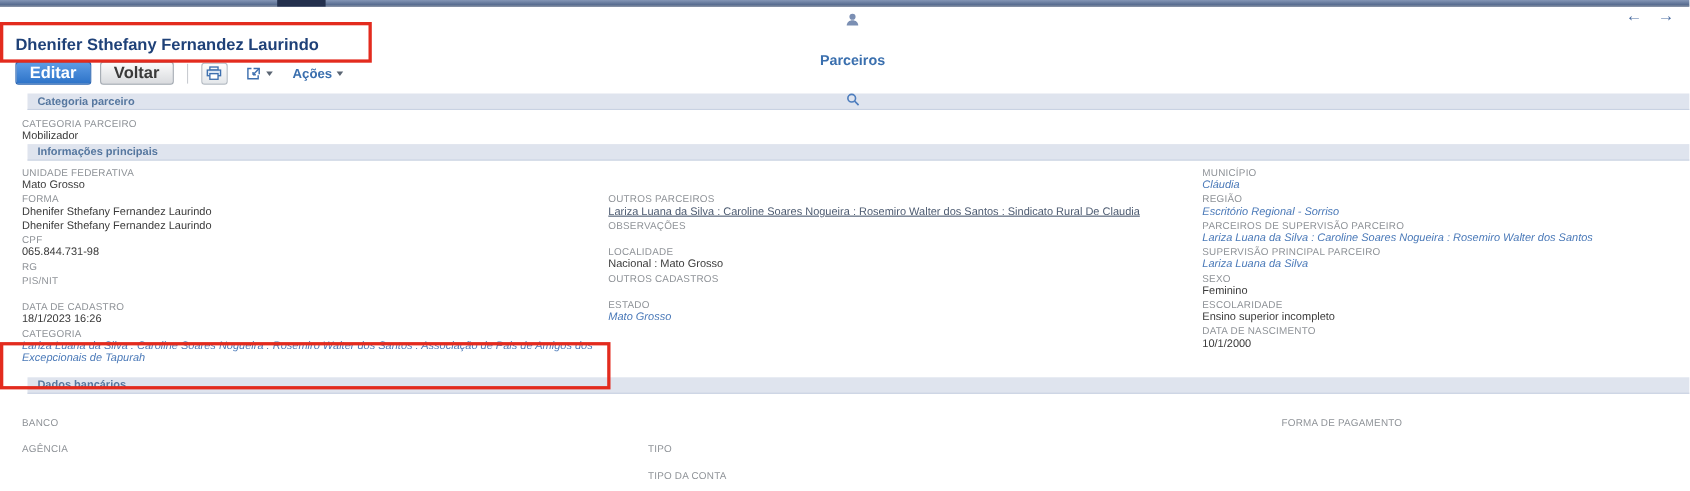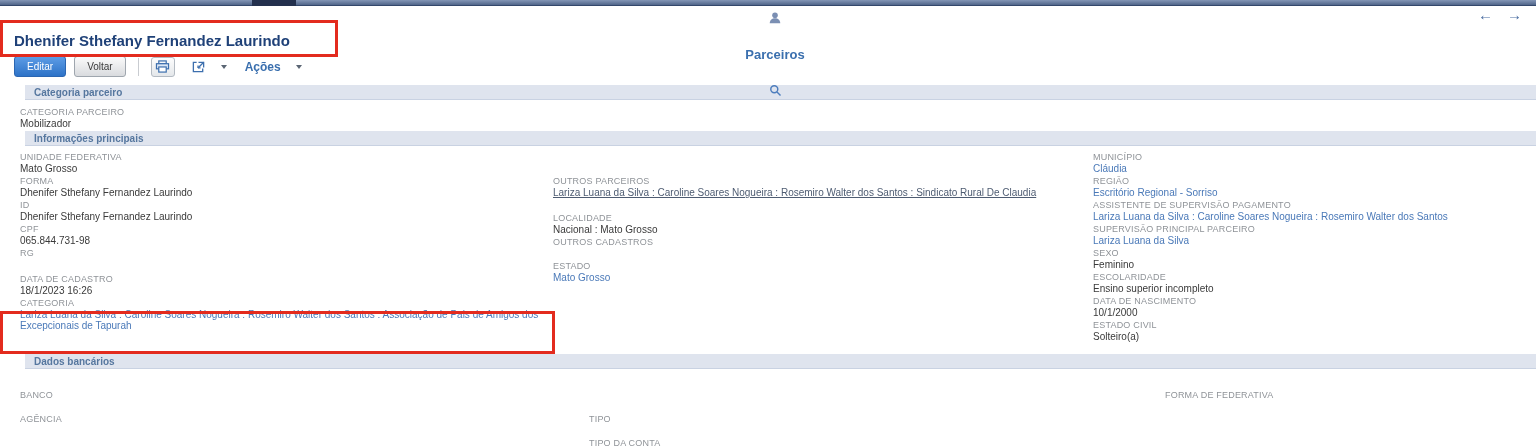--- a/index.html
+++ b/index.html
@@ -17,47 +17,47 @@
   .module-row { display:flex; align-items:center; gap:22px; height:18px; margin:5px 0 0 14px;flex-direction:column; }
   .module-title { color:#3a6fae; font-weight:bold; font-size:13px; }
   .record-title { color:#1f4178; font-weight:bold; font-size:15px; padding:3px 0 0 14px; height:22px; }
 
   
   .nav-arrows { position:absolute; top:7px; right:14px; display:flex; gap:14px; }
   .nav-arrow { color:#4d6fa3; font-size:15px; font-weight:bold; cursor:pointer; line-height:16px; }
 
   
   .toolbar { display:flex; align-items:center; gap:8px; margin:5px 0 0 14px; height:21px; }
-  .btn { font-size:10px; font-weight:normal; border-radius:3px; padding:3px 12px; line-height:13px; cursor:pointer; }
+  .btn { font-size:15px; font-weight:bold; border-radius:3px; padding:3px 12px; line-height:13px; cursor:pointer; }
   .btn-primary { background:linear-gradient(#5d9ce5,#2d73c8); border:1px solid #2b66b2; color:#ffffff; }
   .btn-secondary { background:linear-gradient(#fbfbfb,#d9dbde); border:1px solid #9fa6ae; color:#3a3a3a; }
   .sep { width:1px; height:18px; background:#c9ccd1; margin:0 4px; }
   .icon-btn { display:flex; align-items:center; justify-content:center; width:24px; height:20px;
     background:linear-gradient(#fdfdfd,#e4e7ea); border:1px solid #b3bac2; border-radius:3px; cursor:pointer; }
-  .tool-group { display:flex; align-items:center; gap:15px; cursor:pointer; padding:0 2px; }
+  .tool-group { display:flex; align-items:center; gap:4px; cursor:pointer; padding:0 2px; }
   .actions-label { color:#3a6fae; font-weight:bold; font-size:12px; }
   .caret { width:0; height:0; border-left:3.5px solid transparent; border-right:3.5px solid transparent; border-top:4px solid #5a6573; }
 
   
   #sections { margin-top:8px; }
   .section-bar { margin-left:25px; height:15px; background:#dfe4ee; border-bottom:1px solid #c9d2e2;
     display:flex; align-items:center; padding-left:9px; }
   .section-bar span { font-size:10px; font-weight:bold; color:#56779f; }
   .section-fields { display:flex; }
   .section-categoria-parceiro .section-fields { padding:7px 0 0 20px; }
   .section-informacoes-principais .section-fields { padding:6px 0 10px 20px; }
   .section-dados-bancarios .section-fields { padding:21px 0 4px 20px;gap:36px; }
   .col { display:block; }
   .col-left { width:533px; }
   .col-middle { width:540px;margin-top:24px; }
   .col-right { flex:1; }
   .field { margin-bottom:2px; }
   .field-label { font-size:9px; line-height:11px; color:#8f9398; letter-spacing:0.2px; }
   .field-value { font-size:10px; line-height:11px; color:#3a3a3a; min-height:11px; max-width:520px; }
-  .field-value.link { color:#4a79b8; cursor:pointer; }
+  .field-value.link { color:#4a79b8; cursor:pointer;font-style:italic; }
   .field-value.link-underline { color:#4e5c72; text-decoration:underline; cursor:pointer; }
 
   
   .annotation { position:absolute; border:3px solid #e32b1e; z-index:50; pointer-events:none; }
   .annotation-title { left:0; top:20px; width:338px; height:37px; }
   .annotation-parceiro { left:0; top:311px; width:555px; height:43px; }
 </style>
 </head>
 <body>
 
@@ -142,48 +142,49 @@
         <div class="col col-left">
           <div class="field">
             <div class="field-label">UNIDADE FEDERATIVA</div>
             <div class="field-value text">Mato Grosso</div>
           </div>
           <div class="field">
             <div class="field-label">FORMA</div>
             <div class="field-value text">Dhenifer Sthefany Fernandez Laurindo</div>
           </div>
           <div class="field">
-            <div class="field-label">ID</div>
             <div class="field-value text">Dhenifer Sthefany Fernandez Laurindo</div>
           </div>
           <div class="field">
             <div class="field-label">CPF</div>
             <div class="field-value text">065.844.731-98</div>
           </div>
           <div class="field">
             <div class="field-label">RG</div>
           </div>
           <div class="field">
+            <div class="field-label">PIS/NIT</div>
             <div class="field-value empty"></div>
           </div>
           <div class="field">
             <div class="field-label">DATA DE CADASTRO</div>
             <div class="field-value text">18/1/2023 16:26</div>
           </div>
           <div class="field">
             <div class="field-label">CATEGORIA</div>
             <div class="field-value link">Lariza Luana da Silva : Caroline Soares Nogueira : Rosemiro Walter dos Santos : Associação de Pais de Amigos dos Excepcionais de Tapurah</div>
           </div>
         </div>
         <div class="col col-middle">
           <div class="field">
             <div class="field-label">OUTROS PARCEIROS</div>
             <div class="field-value link-underline">Lariza Luana da Silva : Caroline Soares Nogueira : Rosemiro Walter dos Santos : Sindicato Rural De Claudia</div>
           </div>
           <div class="field">
+            <div class="field-label">OBSERVAÇÕES</div>
             <div class="field-value empty"></div>
           </div>
           <div class="field">
             <div class="field-label">LOCALIDADE</div>
             <div class="field-value text">Nacional : Mato Grosso</div>
           </div>
           <div class="field">
             <div class="field-label">OUTROS CADASTROS</div>
             <div class="field-value empty"></div>
           </div>
@@ -195,43 +196,39 @@
         <div class="col col-right">
           <div class="field">
             <div class="field-label">MUNICÍPIO</div>
             <div class="field-value link">Cláudia</div>
           </div>
           <div class="field">
             <div class="field-label">REGIÃO</div>
             <div class="field-value link">Escritório Regional - Sorriso</div>
           </div>
           <div class="field">
-            <div class="field-label">ASSISTENTE DE SUPERVISÃO PAGAMENTO</div>
+            <div class="field-label">PARCEIROS DE SUPERVISÃO PARCEIRO</div>
             <div class="field-value link">Lariza Luana da Silva : Caroline Soares Nogueira : Rosemiro Walter dos Santos</div>
           </div>
           <div class="field">
             <div class="field-label">SUPERVISÃO PRINCIPAL PARCEIRO</div>
             <div class="field-value link">Lariza Luana da Silva</div>
           </div>
           <div class="field">
             <div class="field-label">SEXO</div>
             <div class="field-value text">Feminino</div>
           </div>
           <div class="field">
             <div class="field-label">ESCOLARIDADE</div>
             <div class="field-value text">Ensino superior incompleto</div>
           </div>
           <div class="field">
             <div class="field-label">DATA DE NASCIMENTO</div>
             <div class="field-value text">10/1/2000</div>
           </div>
-          <div class="field">
-            <div class="field-label">ESTADO CIVIL</div>
-            <div class="field-value text">Solteiro(a)</div>
-          </div>
         </div>
       </div>
     </div>
     <div class="section section-dados-bancarios">
       <div class="section-bar">
         <span>Dados bancários</span>
       </div>
       <div class="section-fields">
         <div class="col col-left">
           <div class="field">
@@ -248,21 +245,21 @@
             <div class="field-label">TIPO</div>
             <div class="field-value empty"></div>
           </div>
           <div class="field">
             <div class="field-label">TIPO DA CONTA</div>
             <div class="field-value empty"></div>
           </div>
         </div>
         <div class="col col-right">
           <div class="field">
-            <div class="field-label">FORMA DE FEDERATIVA</div>
+            <div class="field-label">FORMA DE PAGAMENTO</div>
             <div class="field-value empty"></div>
           </div>
         </div>
       </div>
     </div>
     <div class="section section-formacao-metodologica">
       <div class="section-bar">
         <span>Formação Metodológica</span>
       </div>
     </div>

